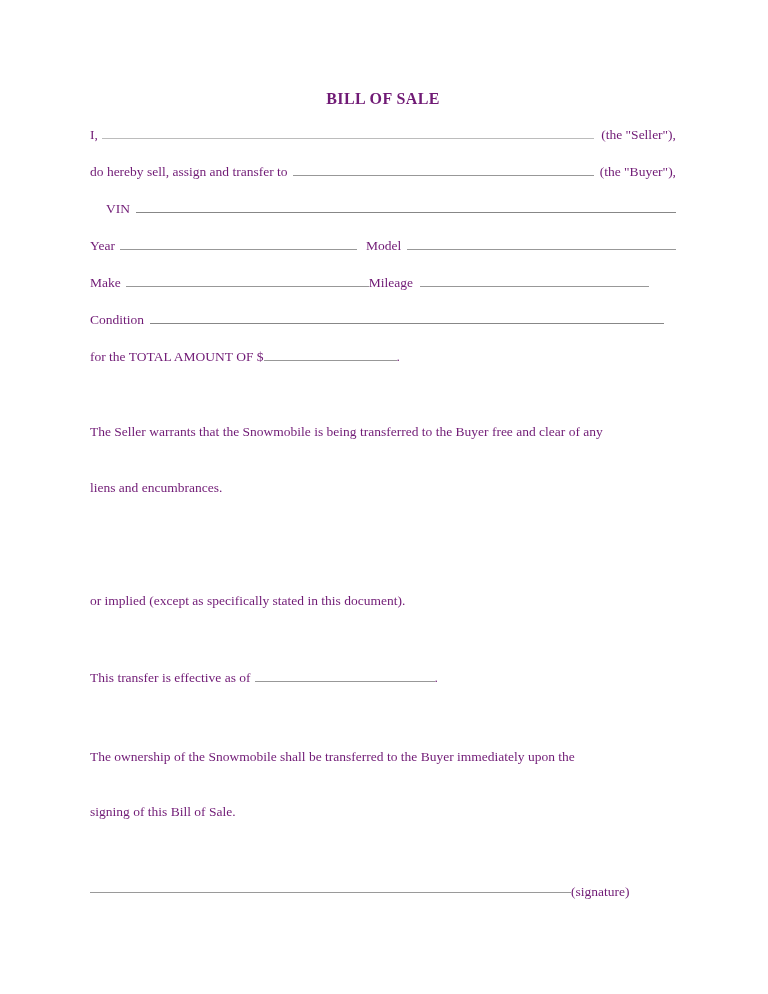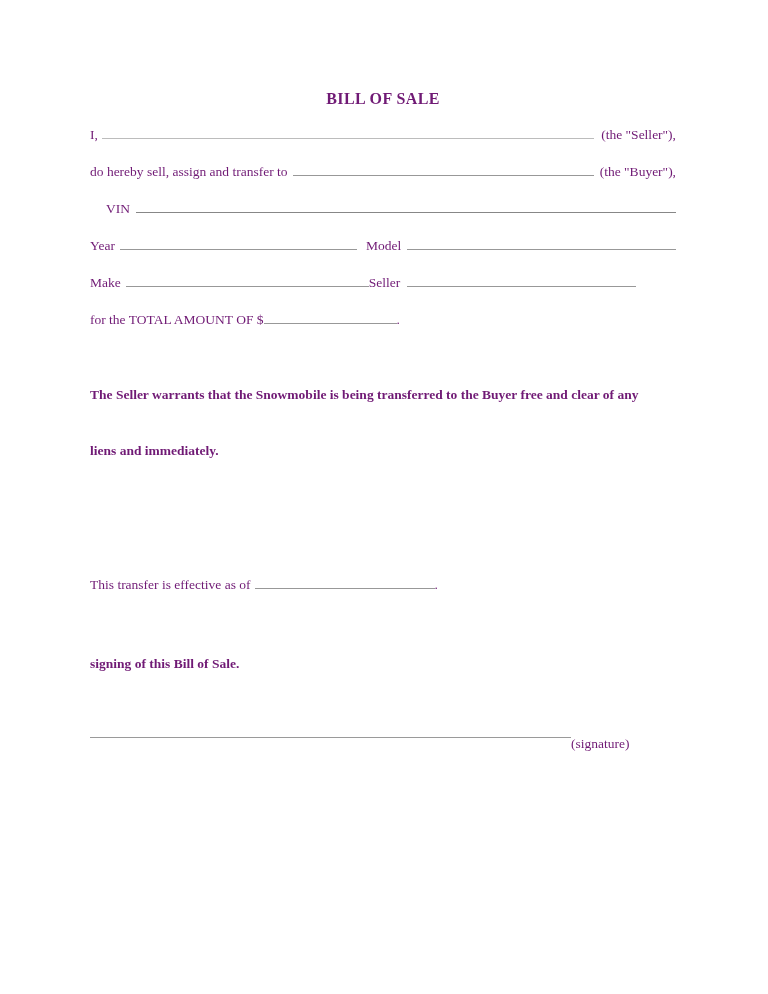--- a/index.html
+++ b/index.html
@@ -37,30 +37,29 @@
     display: inline-block;
     height: 2px;
     border-bottom: 1px solid #989898;
   }
   .bl.light { border-bottom-color: #bcbcbc; }
   .bl.dark  { border-bottom-color: #878787; }
   .grow { flex: 1 1 auto; }
   .para {
     line-height: 18.5px;
     white-space: pre;
-    font-weight: bold;
   }
   .mt18 { margin-top: 18px; }
   .mt20 { margin-top: 20px; font-family: Liberation Serif, serif; }
   .mt21 { margin-top: 21px; }
   .mt24 { margin-top: 24px; }
   .mt25 { margin-top: 25px; }
   .sig-row {
     display: flex;
-    align-items: flex-start;
+    align-items: center;
     line-height: 18.5px;
     white-space: pre;
   }
   .sig-line {
     display: inline-block;
     width: 481px;
     height: 2px;
     border-bottom: 1px solid #9a9a9a;
   }
   .heading { line-height: 17px; }
@@ -92,46 +91,52 @@
   <div class="row mt20">
     <span>Year</span>
     <span class="bl" style="width:237px; margin-left:5px;"></span>
     <span style="margin-left:9px;text-align:right;">Model</span>
     <span class="bl grow" style="margin-left:6px;"></span>
   </div>
 
   <div class="row mt20">
     <span>Make</span>
     <span class="bl" style="width:243px; margin-left:5px;"></span>
-    <span>Seller</span>
+    <span>Mileage</span>
     <span class="bl" style="width:229px; margin-left:7px;"></span>
   </div>
 
+  <div class="row mt20">
+    <span>Condition</span>
+    <span class="bl grow dark" style="margin-left:6px; margin-right:12px;"></span>
+  </div>
 
   <div class="row mt20">
     <span>for the TOTAL AMOUNT OF $</span>
     <span class="bl" style="width:133px;"></span>
     <span>.</span>
   </div>
 
   <div class="para mt21">
     <div>The Seller warrants that the Snowmobile is being transferred to the Buyer free and clear of any</div>
-    <div>liens and immediately.</div>
+    <div>liens and encumbrances.</div>
   </div>
 
   <div class="para mt21">
+    <div>or implied (except as specifically stated in this document).</div>
   </div>
 
   <div class="row mt21">
     <span>This transfer is effective as of</span>
     <span class="bl" style="width:180px; margin-left:4px;"></span>
     <span>.</span>
   </div>
 
   <div class="para mt25">
+    <div>The ownership of the Snowmobile shall be transferred to the Buyer immediately upon the</div>
     <div>signing of this Bill of Sale.</div>
   </div>
 
   <div class="mt24">
     <div class="sig-row">
       <span class="sig-line"></span>
       <span>(signature)</span>
     </div>
 
   </div>

